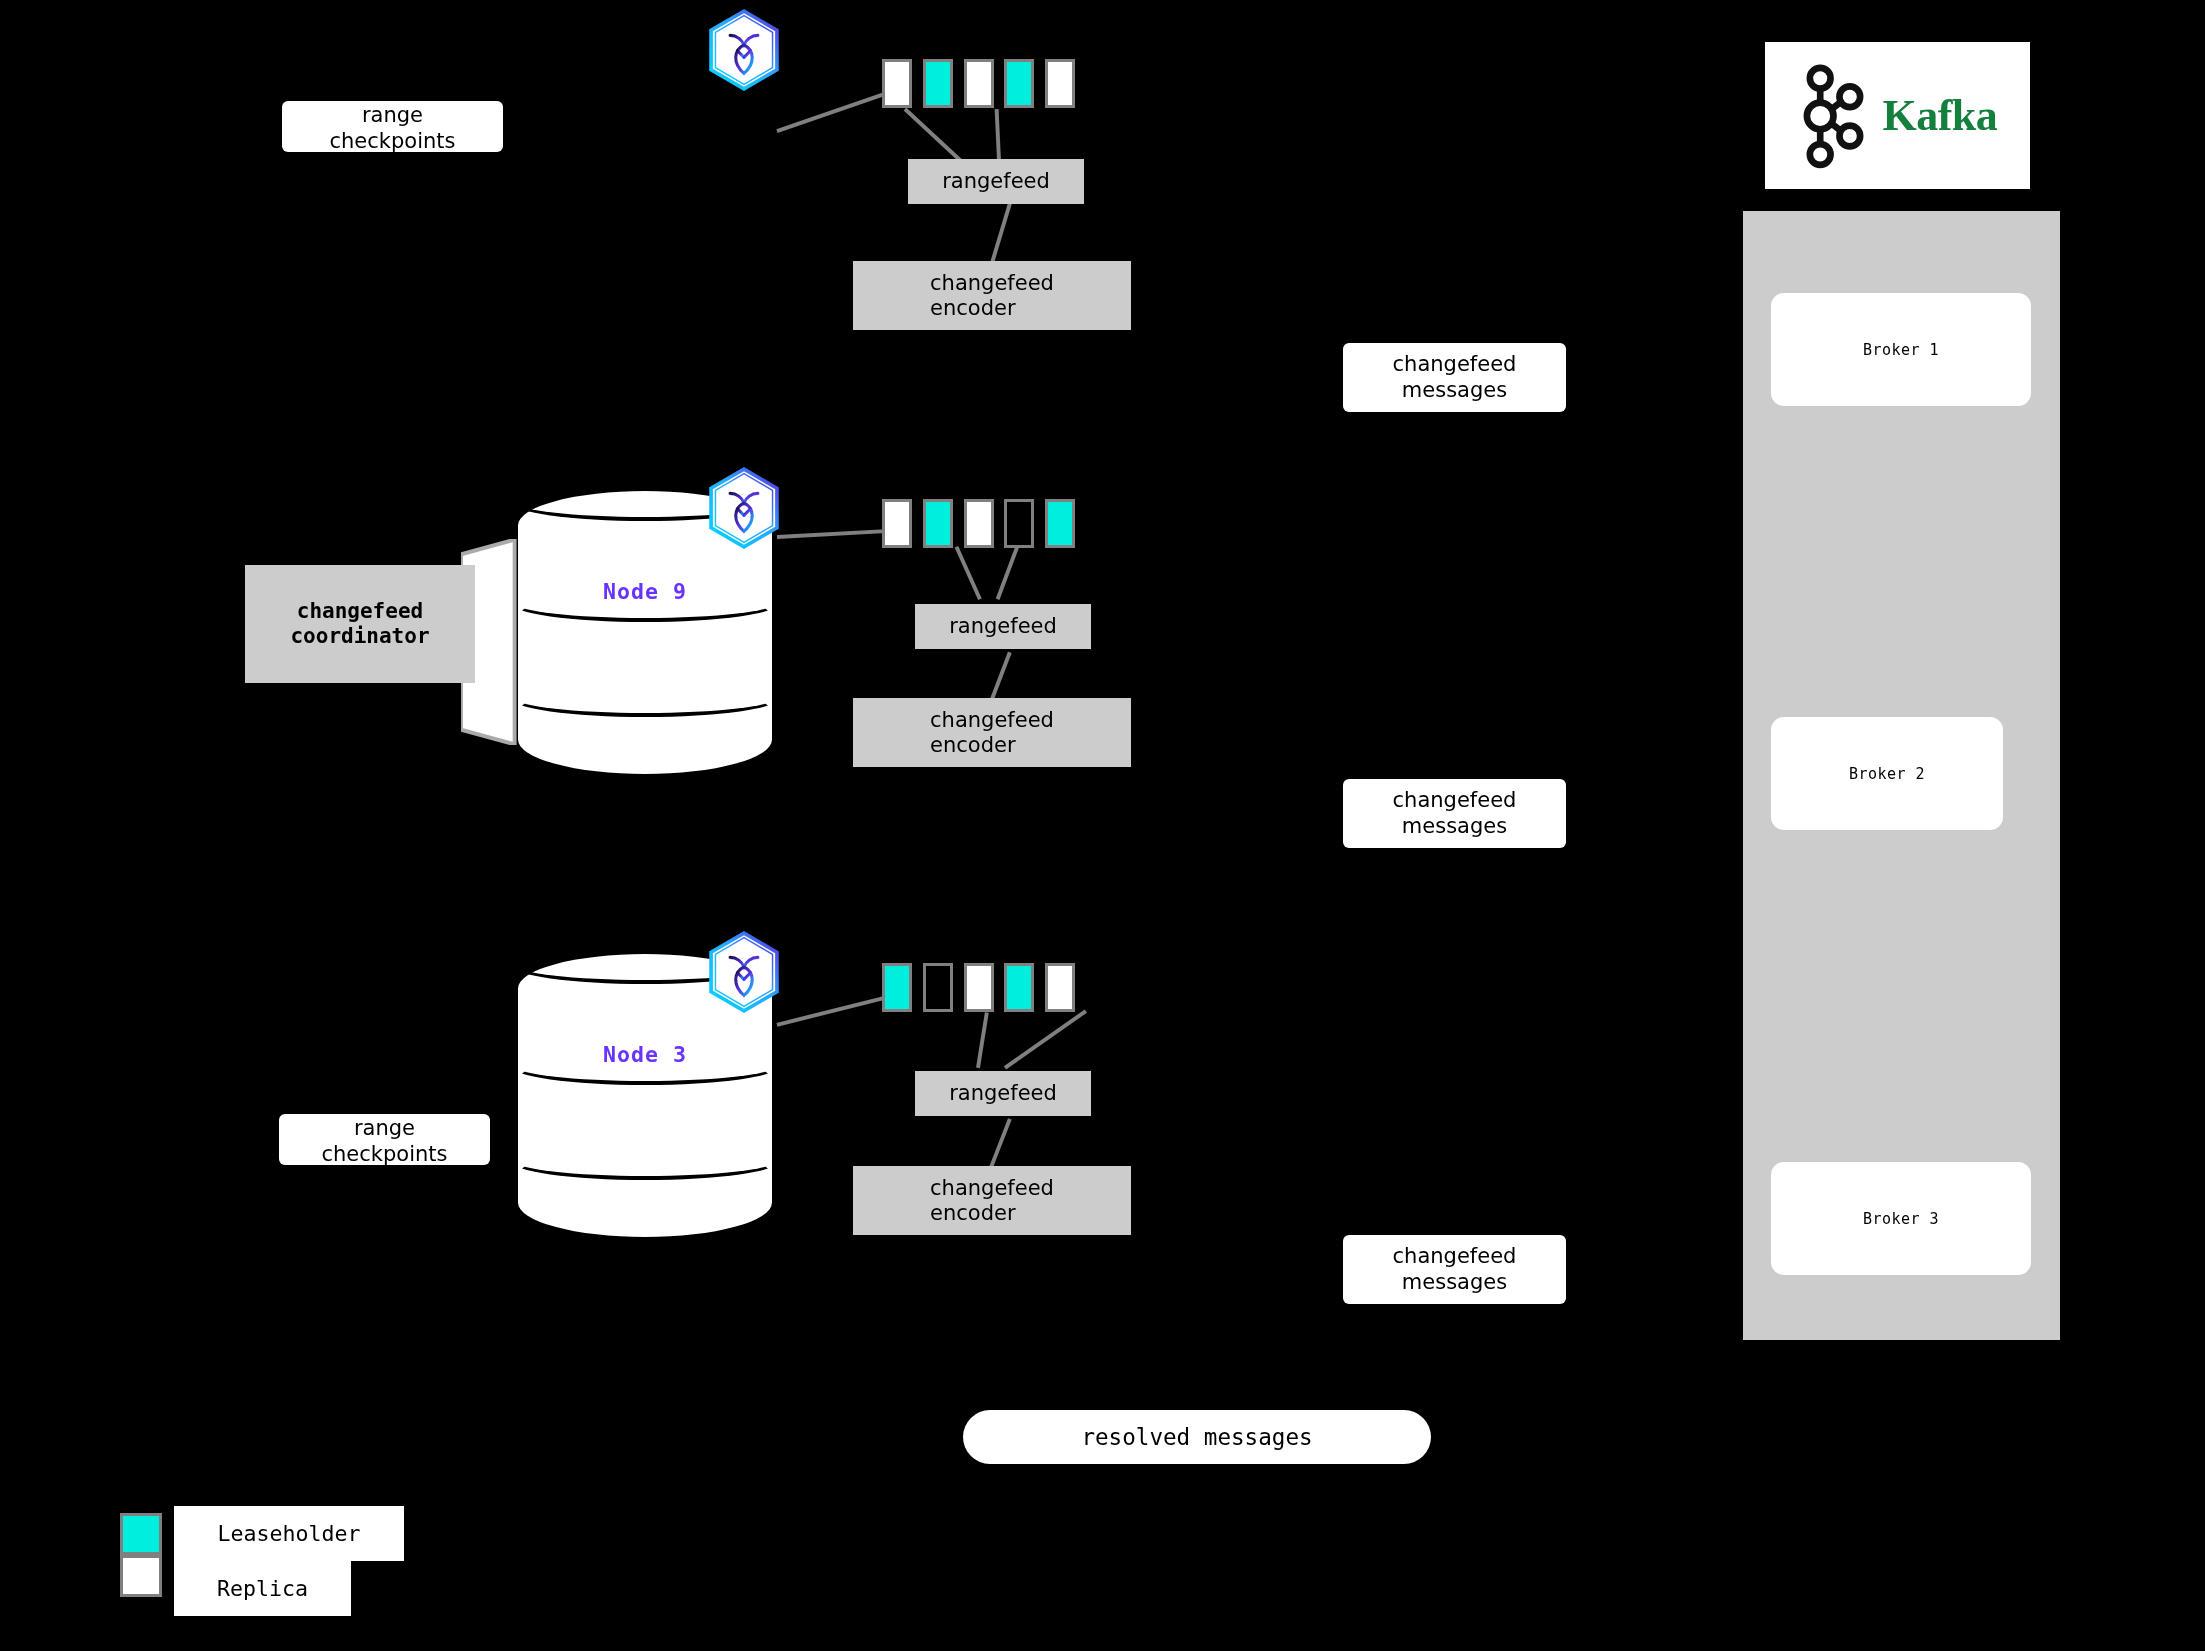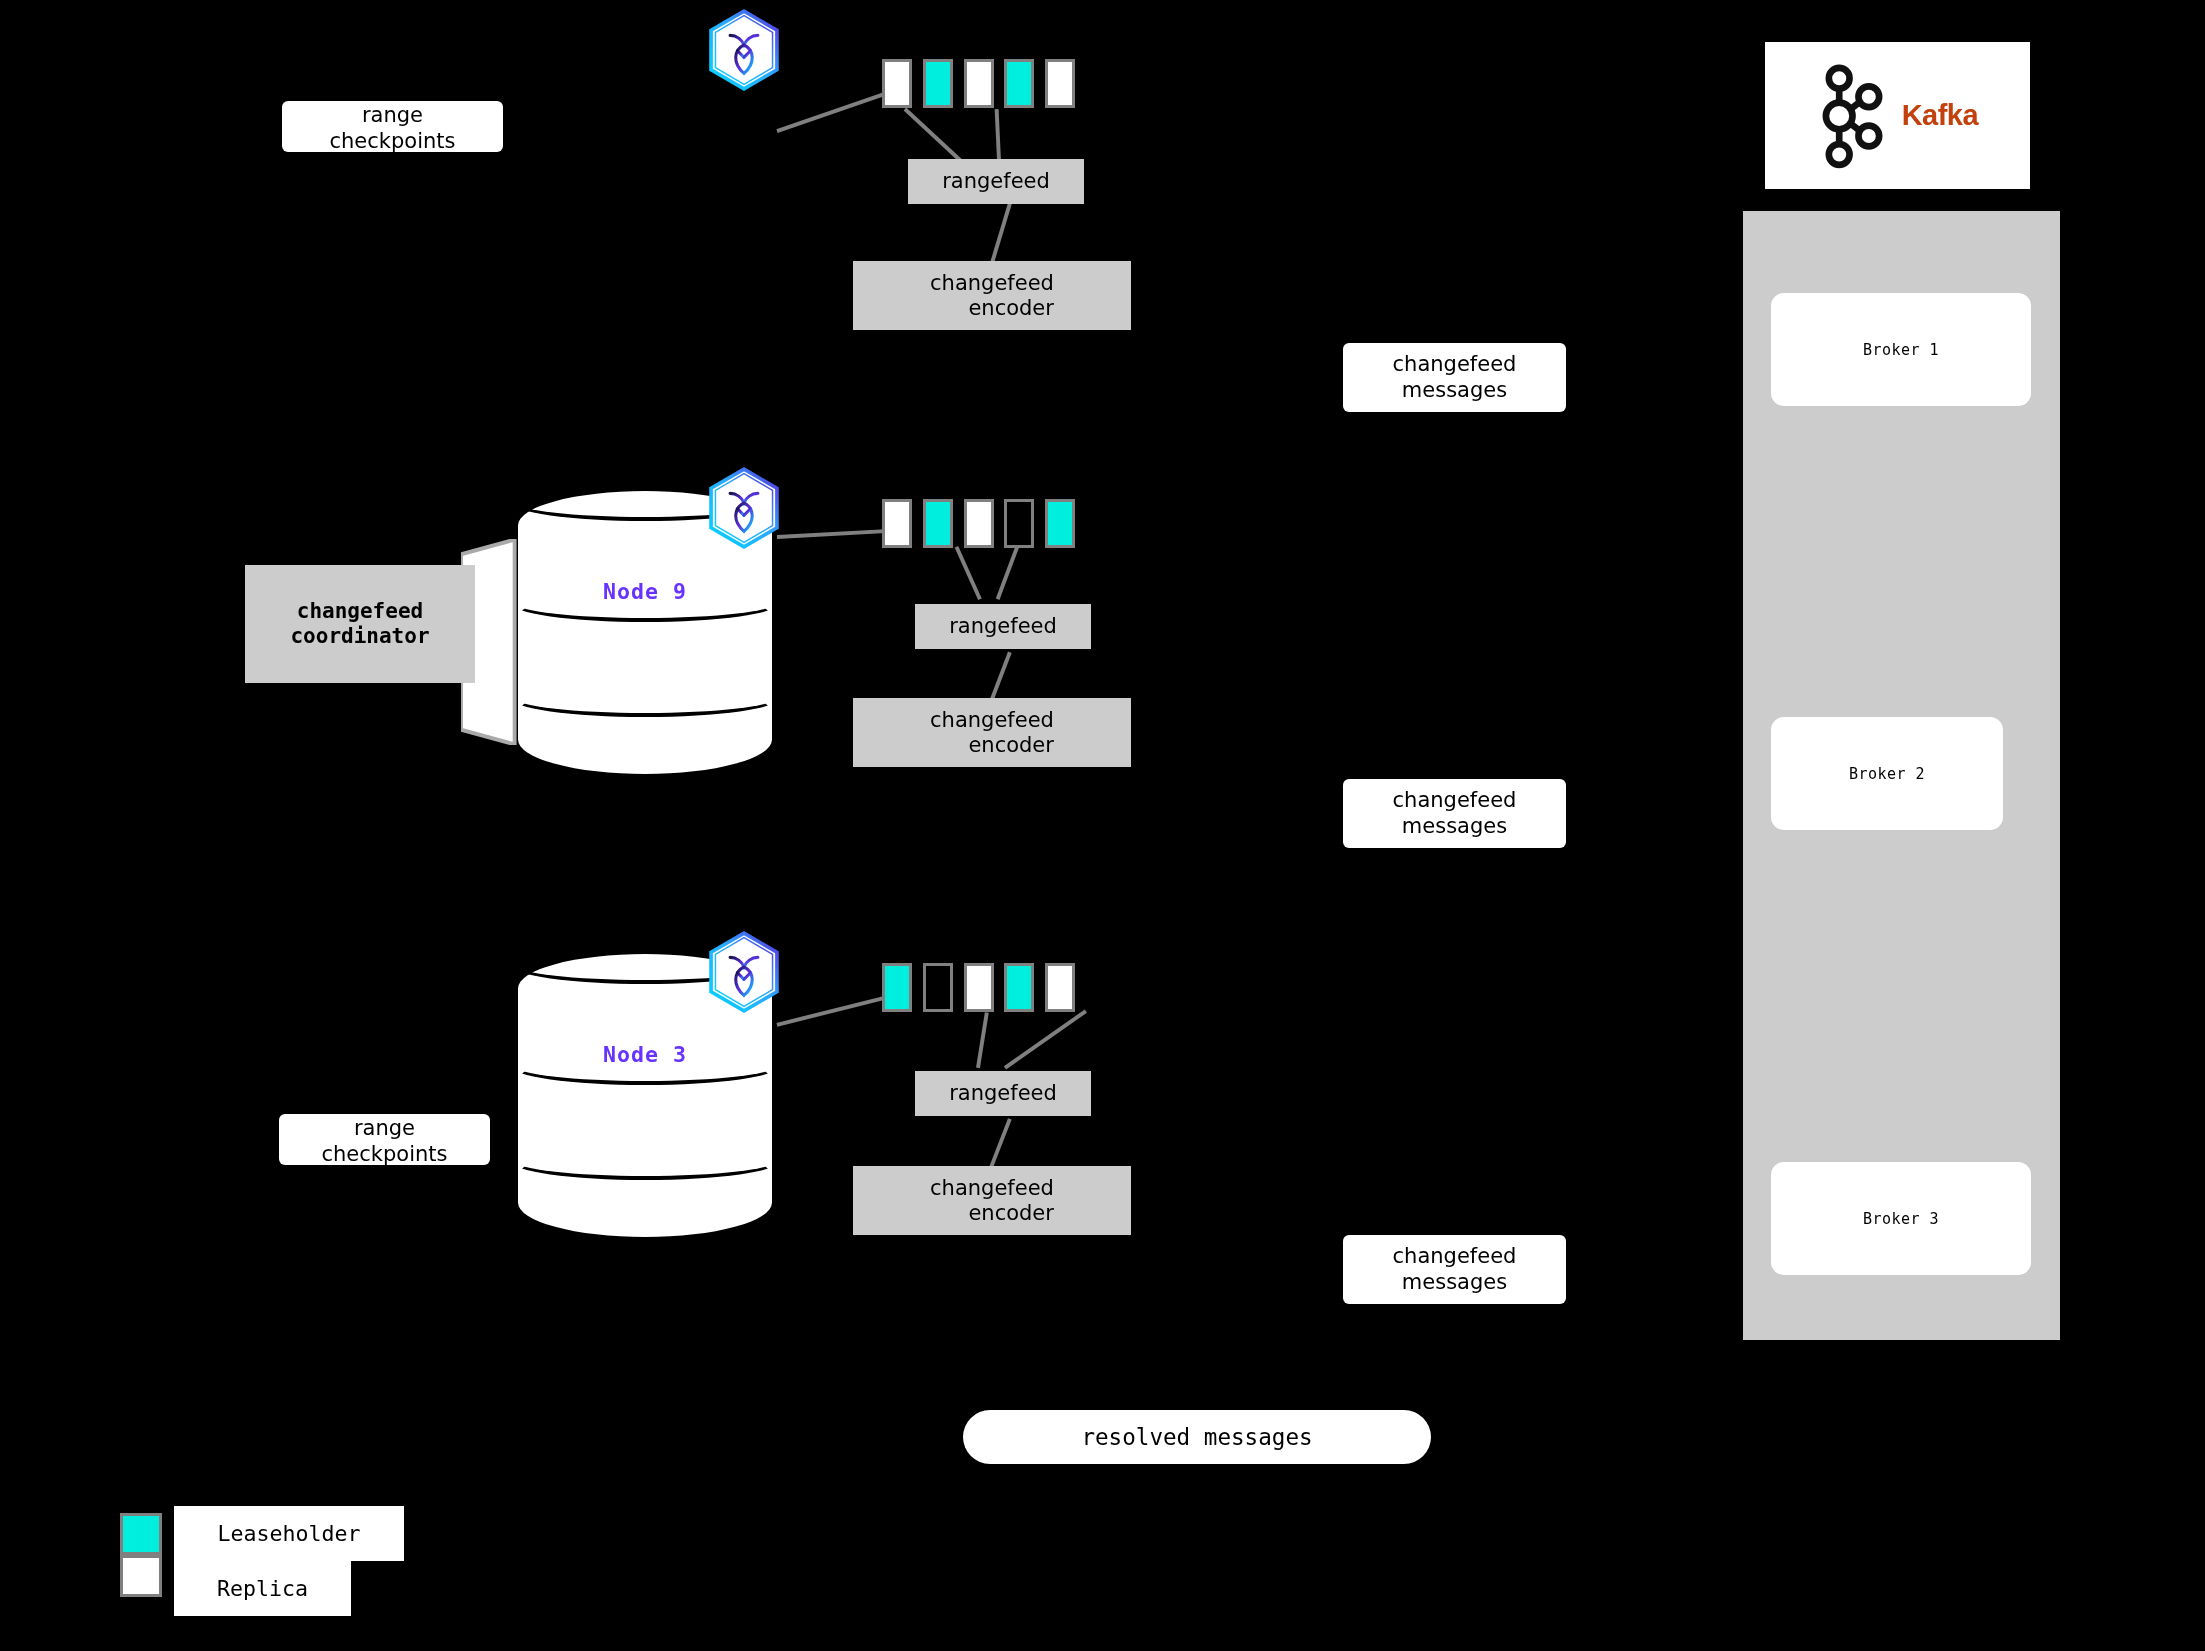--- a/index.html
+++ b/index.html
@@ -42,21 +42,21 @@
     border:3.4px solid #808080;
   }
   .rep.white{background:#ffffff;}
   .rep.cyan{background:#00eedd;}
   .rep.empty{background:transparent;}
 
   
   .gbox{
     position:absolute;background:#cccccc;color:#000;
     display:flex;align-items:center;justify-content:center;
-    text-align:right;line-height:1.18;
+    text-align:left;line-height:1.18;
     font-family:"DejaVu Sans", sans-serif;font-size:21px;
   }
 
   
   .wbox{
     position:absolute;background:#ffffff;color:#000;
     display:flex;align-items:center;justify-content:center;
     text-align:center;line-height:1.22;overflow:hidden;
     font-family:"DejaVu Sans", sans-serif;font-size:21px;border-radius:6px;
   }
@@ -69,22 +69,22 @@
     line-height:1.2;font-family:"DejaVu Sans Mono", monospace;font-size:21px;
   }
   .coord-tail{position:absolute;}
 
   
   .kafka-logo{
     position:absolute;background:#ffffff;
     display:flex;align-items:center;justify-content:center;gap:10.8px;
   }
   .kafka-word{
-    font-family:Liberation Sans, sans-serif;font-weight:bold;
-    font-size:29px;color:#c2410c;letter-spacing:-0.5px;
+    font-family:Liberation Serif, serif;font-weight:bold;
+    font-size:44px;color:#15803d;letter-spacing:-0.5px;
   }
   .kafka-panel{position:absolute;background:#cccccc;}
   .broker{
     position:absolute;background:#ffffff;border-radius:13px;
     display:flex;align-items:center;justify-content:center;
     font-family:"DejaVu Sans Mono", monospace;font-size:15px;color:#000;
     letter-spacing:0.5px;
   }
 
   

